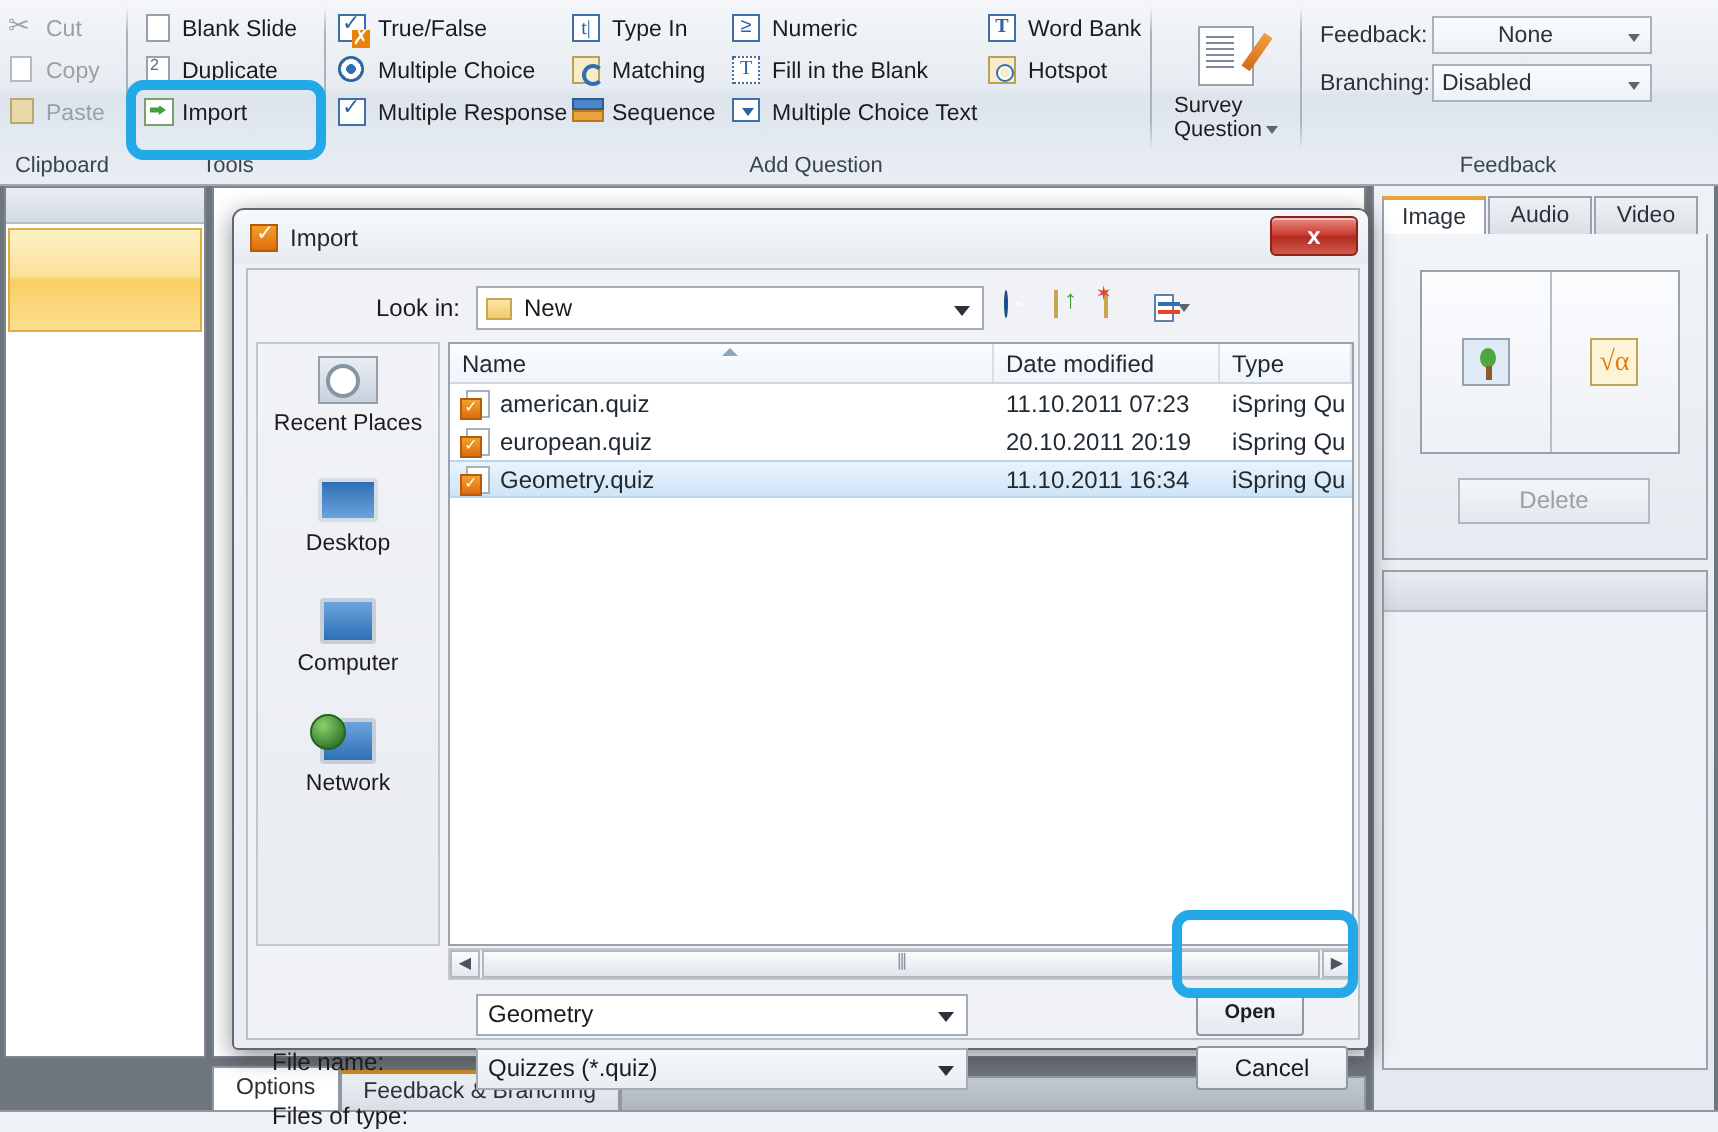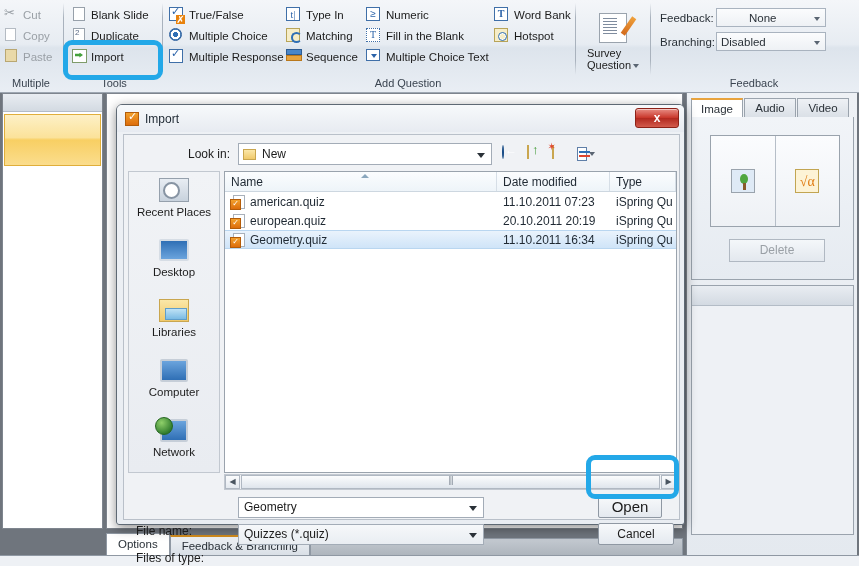--- a/index.html
+++ b/index.html
@@ -221,23 +221,23 @@
     font-size:9px; color:#8b949e; letter-spacing:-1px;}
   #fname-row{ position:absolute; left:0; top:360px; width:557px; height:24px; display:flex; align-items:center;}
   #ftype-row{ position:absolute; left:0; top:387px; width:557px; height:24px; display:flex; align-items:center;}
   .flabel{ width:114px; text-align:left; padding-left:12px; font-size:12px;margin-top:48px;}
   #fname-combo{ width:246px; height:21px; background:#fff; border:1px solid #a3acb7; position:relative;
     display:flex; align-items:center; padding-left:5px; font-size:12px;}
   #ftype-combo{ width:246px; height:21px; background:linear-gradient(to bottom,#f6f8fa,#e9edf2);
     border:1px solid #a3acb7; position:relative; display:flex; align-items:center; padding-left:5px; font-size:12px;}
   .cbarrow{ position:absolute; right:6px; top:8px; width:0;height:0;
     border-left:4px solid transparent;border-right:4px solid transparent;border-top:5px solid #2a3138;}
-  #open-btn{ position:absolute; left:474px; top:361px; width:64px; height:22px;
+  #open-btn{ position:absolute; left:474px; top:361px; width:54px; height:22px;
     background:linear-gradient(to bottom,#f7f9fb,#e4e9ef); border:1px solid #8f98a3; border-radius:2px;
-    text-align:center; line-height:20px; font-size:15px;}
+    text-align:center; line-height:20px; font-size:10px;font-weight:bold;}
   #cancel-btn{ position:absolute; left:474px; top:388px; width:76px; height:22px;
     background:linear-gradient(to bottom,#f7f9fb,#e4e9ef); border:1px solid #8f98a3; border-radius:2px;
     text-align:center; line-height:20px; font-size:12px;}
   
   .hl{ position:absolute; border:5px solid #23a8e8; border-radius:9px; pointer-events:none; }
   #hl-import{ left:63px; top:40px; width:100px; height:40px; z-index:50;}
   #hl-open{ left:586px; top:455px; width:93px; height:44px; z-index:60;}
 </style>
 </head>
 <body>
@@ -254,21 +254,21 @@
           <span class="ico-doc" style="display:block"></span>
         </span>
       <span class="lbl disabled">Copy</span>
     </div>
     <div class="btnrow">
       <span class="ico">
           <span class="ico-paste" style="display:block"></span>
         </span>
       <span class="lbl disabled">Paste</span>
     </div>
-    <div class="glabel disabled">Multiple</div>
+    <div class="glabel disabled">Clipboard</div>
   </div>
   <div class="gsep" style="left:63px;"></div>
 
   <div class="rgroup" style="left:68px; width:92px;">
     <div class="btnrow" style="margin-top:2px;">
       <span class="ico">
           <span class="ico-blank" style="display:block"></span>
         </span>
       <span class="lbl">Blank Slide</span>
     </div>
@@ -470,26 +470,20 @@
         <div class="pl">Recent Places</div>
       </div>
       <div class="place">
         <div class="pico" style="display:flex;align-items:center;justify-content:center;">
             <span class="pic-desktop"></span>
           </div>
         <div class="pl">Desktop</div>
       </div>
       <div class="place">
         <div class="pico" style="display:flex;align-items:center;justify-content:center;">
-            <span class="pic-lib"></span>
-          </div>
-        <div class="pl">Libraries</div>
-      </div>
-      <div class="place">
-        <div class="pico" style="display:flex;align-items:center;justify-content:center;">
             <span class="pic-computer"></span>
           </div>
         <div class="pl">Computer</div>
       </div>
       <div class="place">
         <div class="pico" style="display:flex;align-items:center;justify-content:center;">
             <span class="pic-network"></span>
           </div>
         <div class="pl">Network</div>
       </div>

